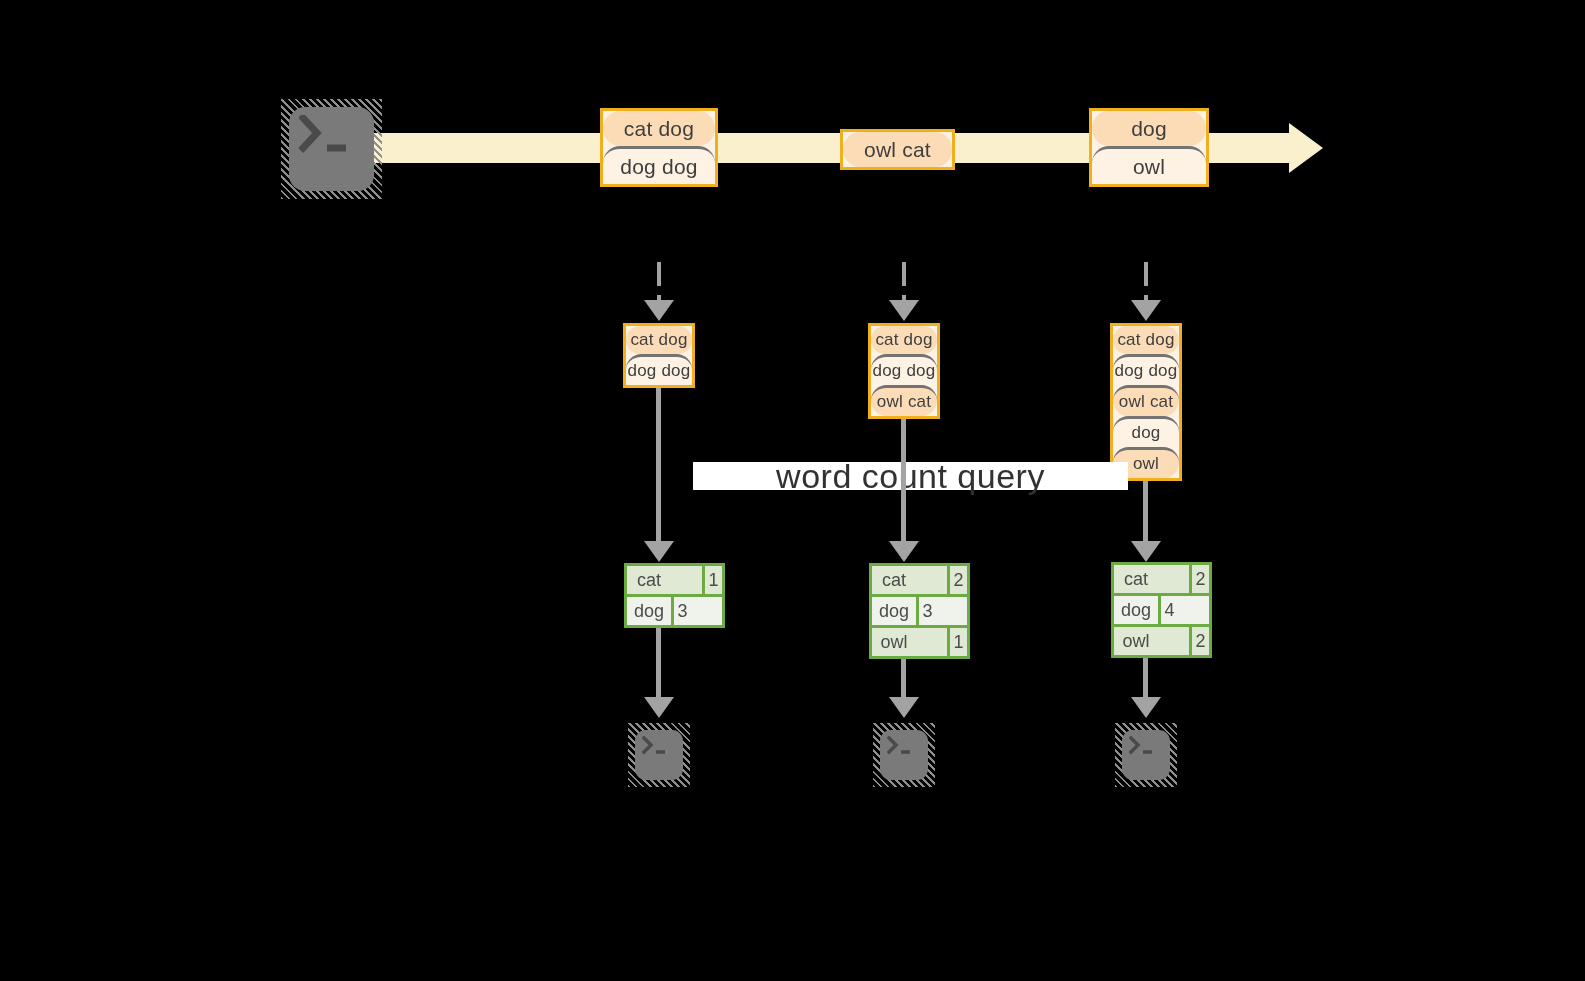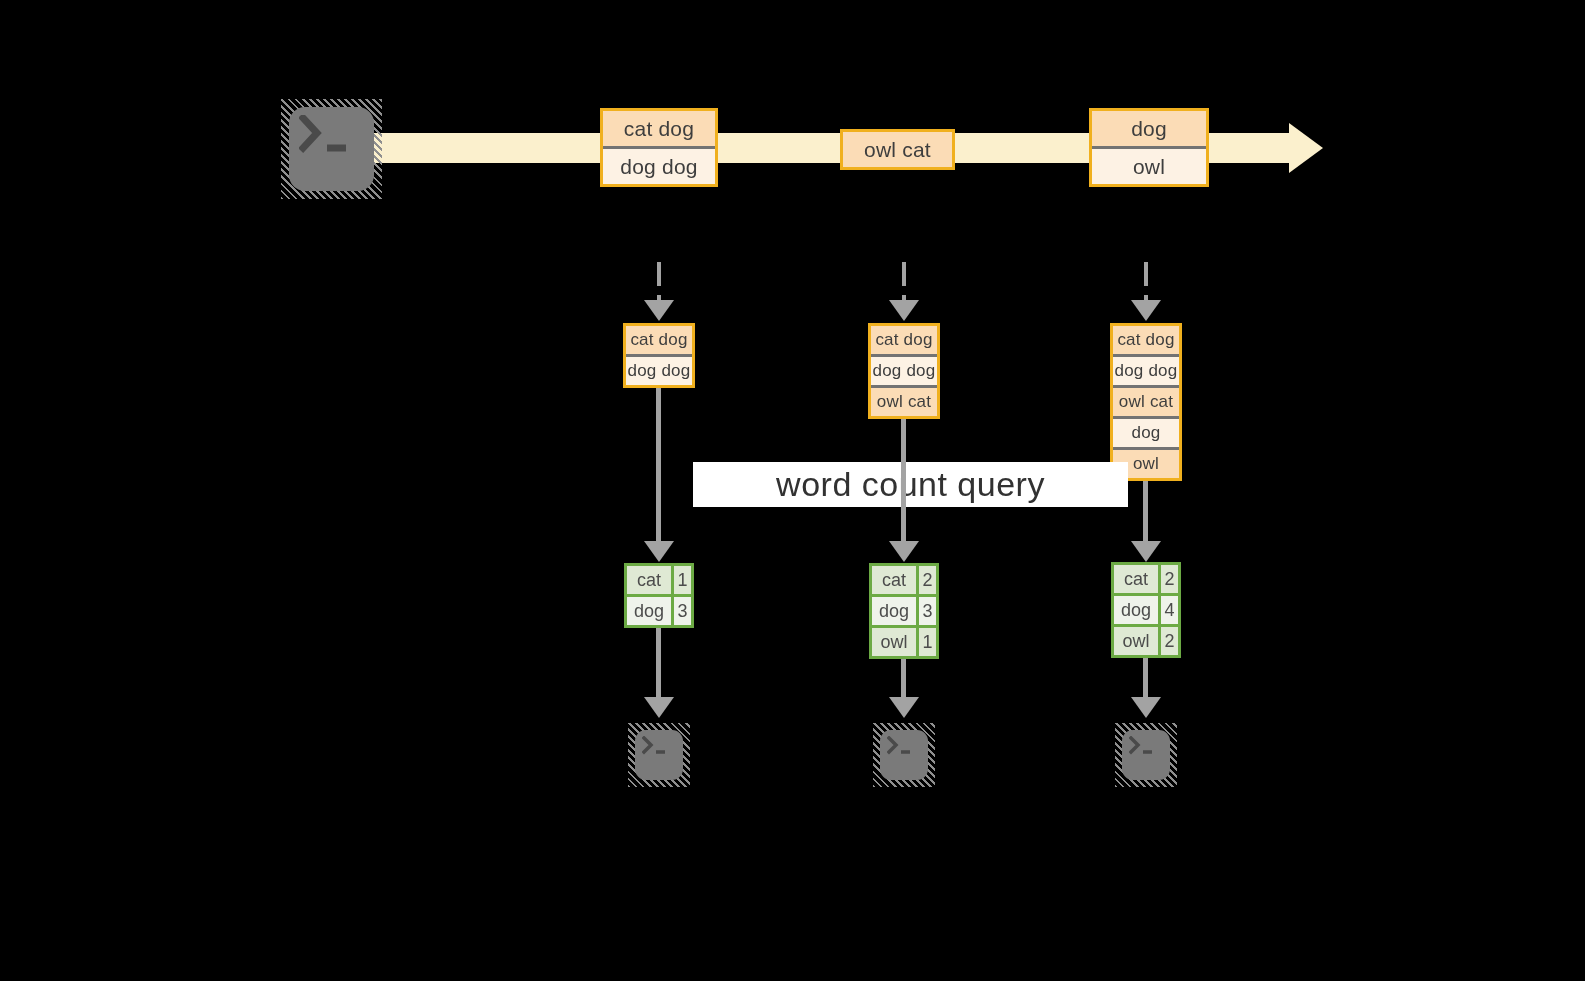--- a/index.html
+++ b/index.html
@@ -8,35 +8,35 @@
     font-family:"Liberation Sans","DejaVu Sans",sans-serif;color:#3e3e3e;
   }
   
   .band{position:absolute;background:#fbf0cd;z-index:1;}
   .band-head{position:absolute;width:0;height:0;z-index:1;
     border-top:25px solid transparent;border-bottom:25px solid transparent;
     border-left:34px solid #fbf0cd;}
   
   .obox{position:absolute;border:3px solid #f0b01e;z-index:2;background:#fdf2e4;}
   .orow{height:35px;display:flex;align-items:center;justify-content:center;
-    font-size:21px;letter-spacing:.2px;}
+    font-size:21px;letter-spacing:.2px;border-radius:17px;}
   .obox .orow + .orow{border-top:3px solid #737373;}
   .fill-dark{background:#fbdcb6;}
   .fill-light{background:#fdf2e4;}
   
   .stack .orow{height:28px;font-size:17px;}
   
   .gtable{position:absolute;border:3px solid #6caa44;z-index:4;background:#eff3eb;}
   .grow{display:flex;height:28px;}
   .gtable .grow + .grow{border-top:3px solid #6caa44;}
   .gword{width:44px;display:flex;align-items:center;justify-content:center;
     font-size:18px;color:#4c4c4c;}
   .gcount{width:17px;border-left:3px solid #6caa44;display:flex;align-items:center;
     justify-content:center;font-size:18px;color:#4c4c4c;}
-  .g-dark{background:#dfe9d4;}
+  .g-dark{background:#dfe9d4;gap:31px;}
   .g-light{background:#eff3eb;}
   
   .vline{position:absolute;width:5px;background:#a3a3a3;z-index:4;}
   .vdash{position:absolute;width:4px;z-index:4;
     background:repeating-linear-gradient(to bottom,#a3a3a3 0 24px,transparent 24px 33px);}
   .ahead{position:absolute;width:0;height:0;z-index:4;
     border-left:15px solid transparent;border-right:15px solid transparent;
     border-top:21px solid #a3a3a3;}
   
   .banner{position:absolute;background:#ffffff;z-index:3;display:flex;
@@ -72,21 +72,21 @@
     <div class="orow fill-light">dog dog</div>
   </div>
   <div class="obox" style="left:840px;top:129px;width:109px">
     <div class="orow fill-dark">owl cat</div>
   </div>
   <div class="obox" style="left:1089px;top:108px;width:114px">
     <div class="orow fill-dark">dog</div>
     <div class="orow fill-light">owl</div>
   </div>
 
-  <div class="banner" style="left:693px;top:462px;width:435px;height:45px">
+  <div class="banner" style="left:693px;top:462px;width:435px;height:28px">
     <span>word count query</span>
   </div>
 
   <div class="vdash" style="left:657px;top:262px;height:39px"></div>
   <div class="ahead" style="left:644px;top:300px"></div>
 
   <div class="obox stack" style="left:623px;top:323px;width:66px">
     <div class="orow fill-dark">cat dog</div>
     <div class="orow fill-light">dog dog</div>
   </div>

